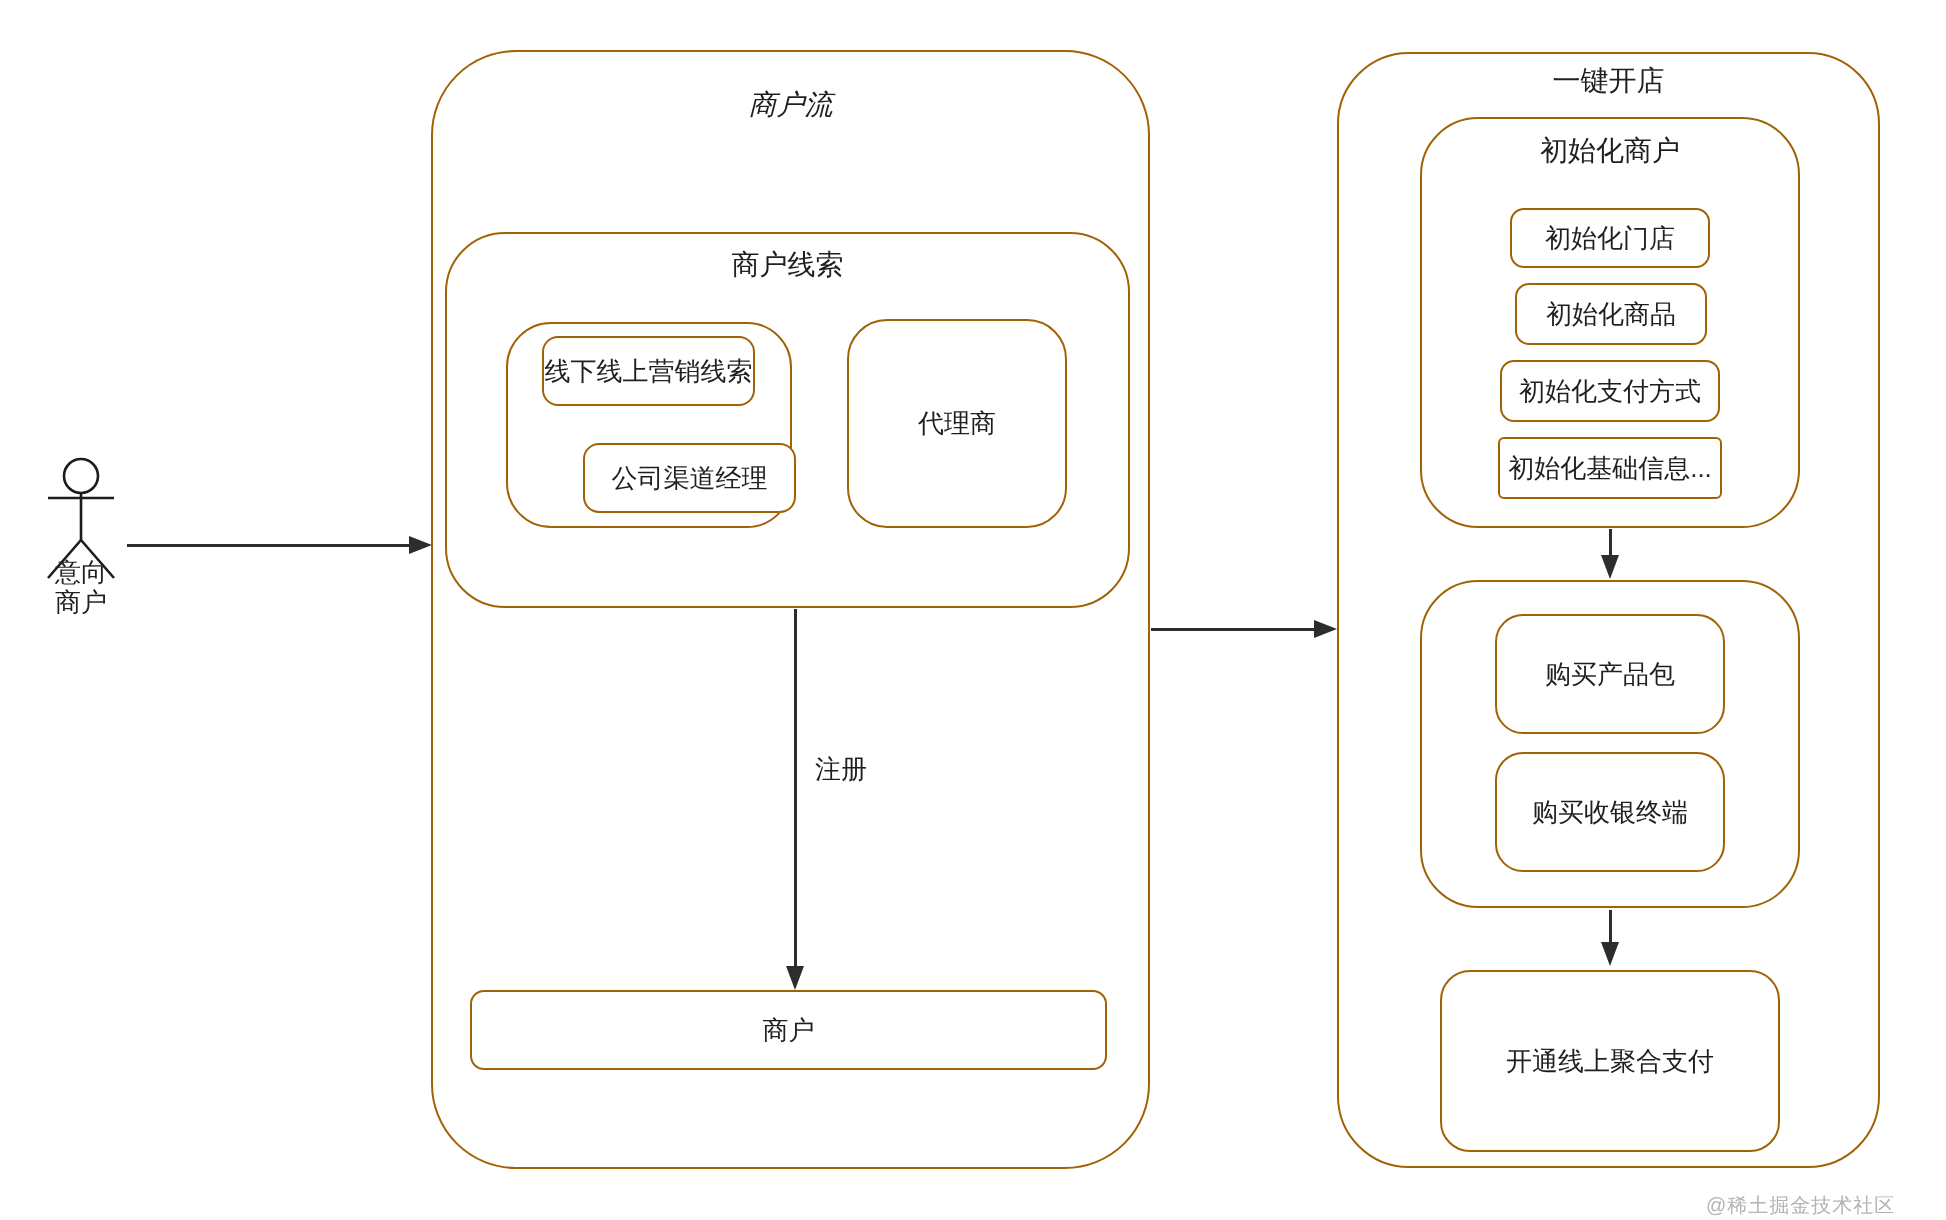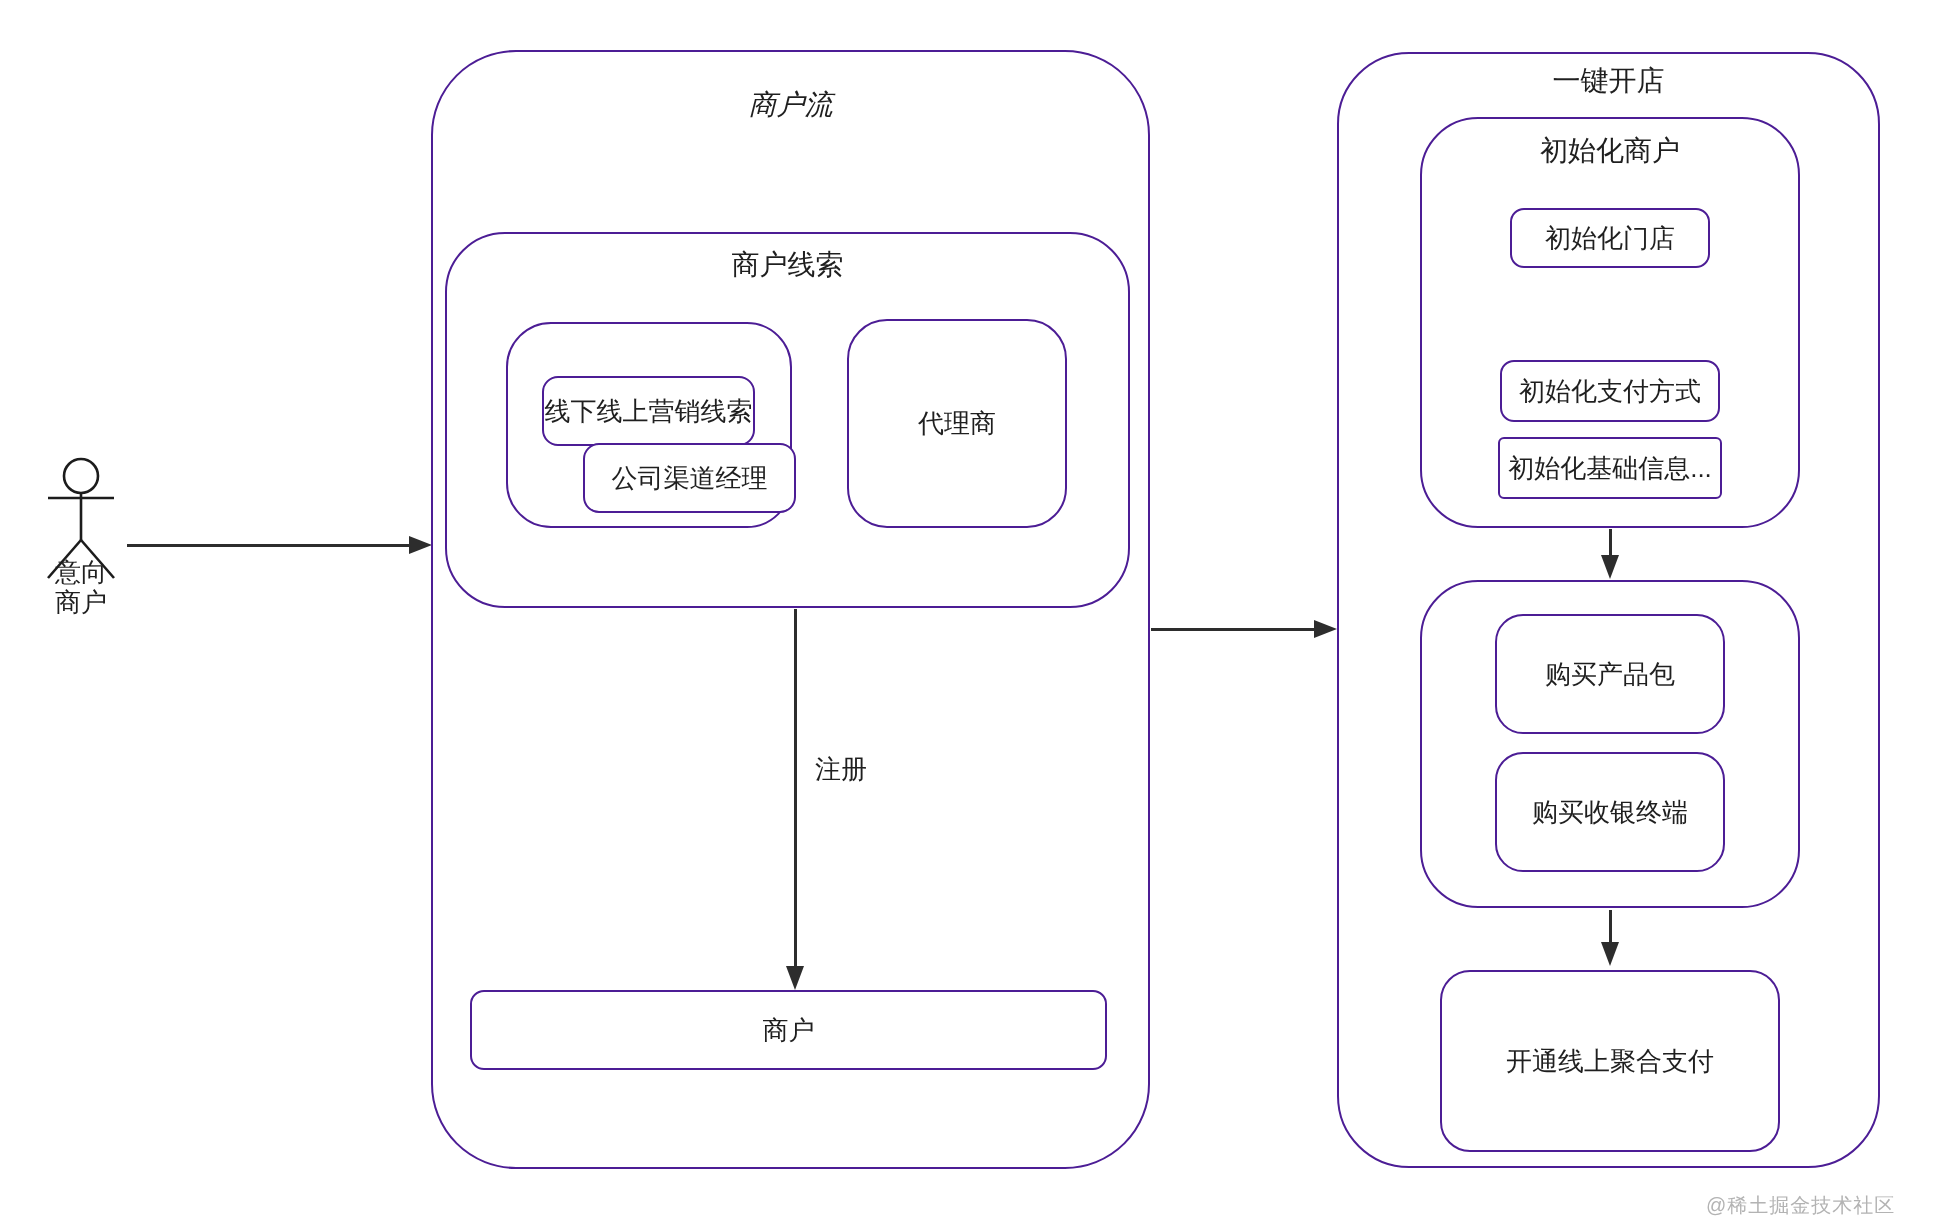--- a/index.html
+++ b/index.html
@@ -1,20 +1,20 @@
 <!DOCTYPE html>
 <html><head>
 <meta charset="utf-8">
 <style>
   html,body{margin:0;padding:0;background:#ffffff;}
   #canvas{
     position:relative;width:1946px;height:1220px;background:#ffffff;overflow:hidden;
     font-family:"Liberation Sans","DejaVu Sans",sans-serif;color:#1f1f1f;
   }
-  .box{position:absolute;border:2px solid #4c1d95;background:#ffffff;box-sizing:border-box;}
+  .box{position:absolute;border:2px solid #a16207;background:#ffffff;box-sizing:border-box;}
   .center{display:flex;align-items:center;justify-content:center;text-align:center;}
   .title{position:absolute;text-align:center;font-size:28px;color:#1f1f1f;}
   .label{font-size:26px;color:#1f1f1f;}
   .hline,.vline{position:absolute;background:#2d2d2d;}
   .hline{height:2.5px;}
   .vline{width:2.5px;}
   .ah{position:absolute;width:0;height:0;}
   .ah-right{border-top:9px solid transparent;border-bottom:9px solid transparent;border-left:23px solid #2d2d2d;}
   .ah-down{border-left:9px solid transparent;border-right:9px solid transparent;border-top:24px solid #2d2d2d;}
   .watermark{position:absolute;font-size:20px;color:#b3b3b3;letter-spacing:1px;}
@@ -47,21 +47,21 @@
   </div>
 
   <div class="box" style="left:431px;top:50px;width:719px;height:1119px;border-radius:85px;"></div>
   <div class="title" style="left:431px;top:86px;width:719px;font-style:italic;">商户流</div>
 
   <div class="box" style="left:445px;top:232px;width:685px;height:376px;border-radius:60px;"></div>
   <div class="title" style="left:445px;top:246px;width:685px;">商户线索</div>
 
   <div class="box" style="left:506px;top:322px;width:286px;height:206px;border-radius:45px;"></div>
 
-  <div class="box center" style="left:542px;top:336px;width:213px;height:70px;border-radius:16px;margin-top:40px;">
+  <div class="box center" style="left:542px;top:336px;width:213px;height:70px;border-radius:16px;">
     <span class="label">线下线上营销线索</span>
   </div>
 
   <div class="box center" style="left:547px;top:443px;width:213px;height:70px;border-radius:16px;margin-left:36px;">
     <span class="label">公司渠道经理</span>
   </div>
 
   <div class="box center" style="left:847px;top:319px;width:220px;height:209px;border-radius:40px;">
     <span class="label">代理商</span>
   </div>
@@ -82,20 +82,23 @@
   </div>
 
   <div class="box" style="left:1337px;top:52px;width:543px;height:1116px;border-radius:72px;"></div>
   <div class="title" style="left:1337px;top:62px;width:543px;">一键开店</div>
 
   <div class="box" style="left:1420px;top:117px;width:380px;height:411px;border-radius:58px;"></div>
   <div class="title" style="left:1420px;top:132px;width:380px;">初始化商户</div>
 
   <div class="box center" style="left:1510px;top:208px;width:200px;height:60px;border-radius:14px;">
     <span class="label">初始化门店</span>
+  </div>
+  <div class="box center" style="left:1515px;top:283px;width:192px;height:62px;border-radius:14px;">
+    <span class="label">初始化商品</span>
   </div>
   <div class="box center" style="left:1500px;top:360px;width:220px;height:62px;border-radius:14px;">
     <span class="label">初始化支付方式</span>
   </div>
   <div class="box center" style="left:1498px;top:437px;width:224px;height:62px;border-radius:6px;">
     <span class="label">初始化基础信息...</span>
   </div>
 
   <div>
     <div class="vline" style="left:1609px;top:529px;height:28px;"></div>

